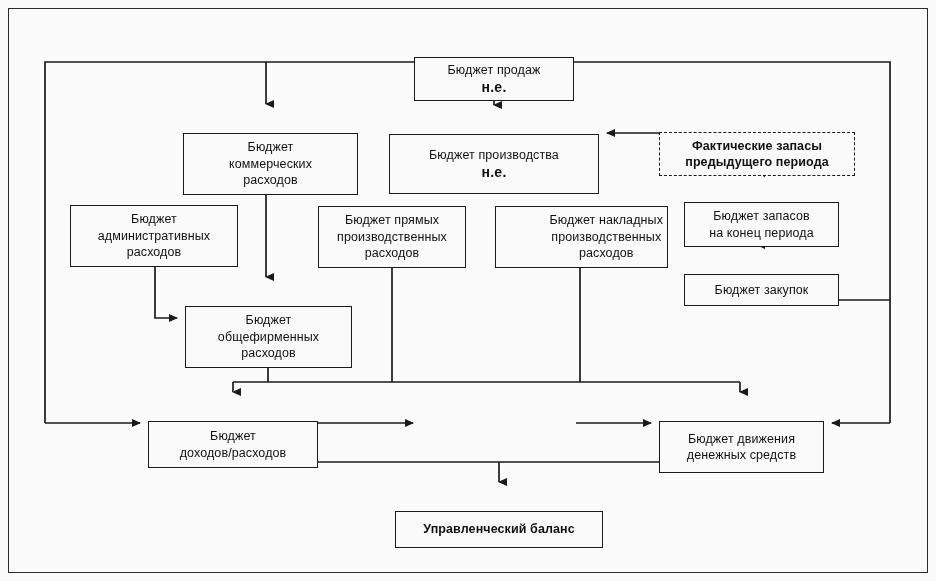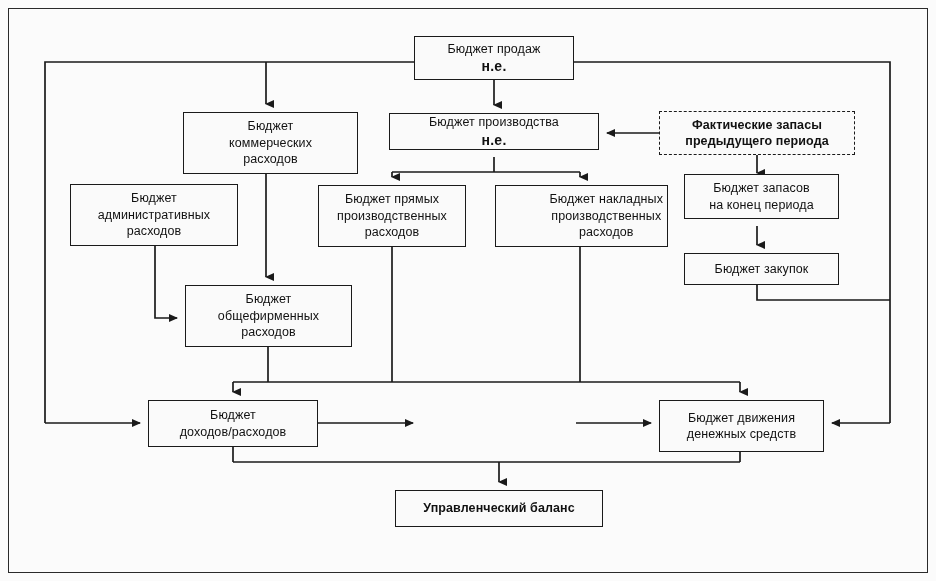--- a/index.html
+++ b/index.html
@@ -31,20 +31,21 @@
     display: flex;
     align-items: center;
     justify-content: center;
     text-align: center;
     color: #111111;
     font-size: 12.5px;
     line-height: 1.32;
     letter-spacing: 0.1px;
     z-index: 3;
     padding: 0 4px;
+    margin-top: 21px;
   }
   .node.dashed {
     border: 1.6px dashed #1a1a1a;
     font-weight: bold;
   }
   .node .lbl {
     display: block;
     white-space: pre-line;
   }
   .node .sub {
@@ -135,21 +136,21 @@
       <span class="sub">н.е.</span>
     </span>
   </div>
 
   <div class="node" style="left:183px; top:112px; width:175px; height:62px;">
     <span class="lbl">Бюджет
 коммерческих
 расходов</span>
   </div>
 
-  <div class="node" style="left:389px; top:113px; width:210px; height:37px;">
+  <div class="node" style="left:389px; top:113px; width:210px; height:60px;">
     <span>
       <span class="lbl">Бюджет производства</span>
       <span class="sub">н.е.</span>
     </span>
   </div>
 
   <div class="node dashed" style="left:659px; top:111px; width:196px; height:44px;">
     <span class="lbl">Фактические запасы
 предыдущего периода</span>
   </div>
@@ -165,21 +166,21 @@
 производственных
 расходов</span>
   </div>
 
   <div class="node" style="left:495px; top:185px; width:173px; height:62px;justify-content:flex-end;">
     <span class="lbl">Бюджет накладных
 производственных
 расходов</span>
   </div>
 
-  <div class="node" style="left:684px; top:174px; width:155px; height:45px;">
+  <div class="node" style="left:684px; top:181px; width:155px; height:45px;">
     <span class="lbl">Бюджет запасов
 на конец периода</span>
   </div>
 
   <div class="node" style="left:684px; top:253px; width:155px; height:32px;">
     <span class="lbl">Бюджет закупок</span>
   </div>
 
   <div class="node" style="left:185px; top:285px; width:167px; height:62px;">
     <span class="lbl">Бюджет

